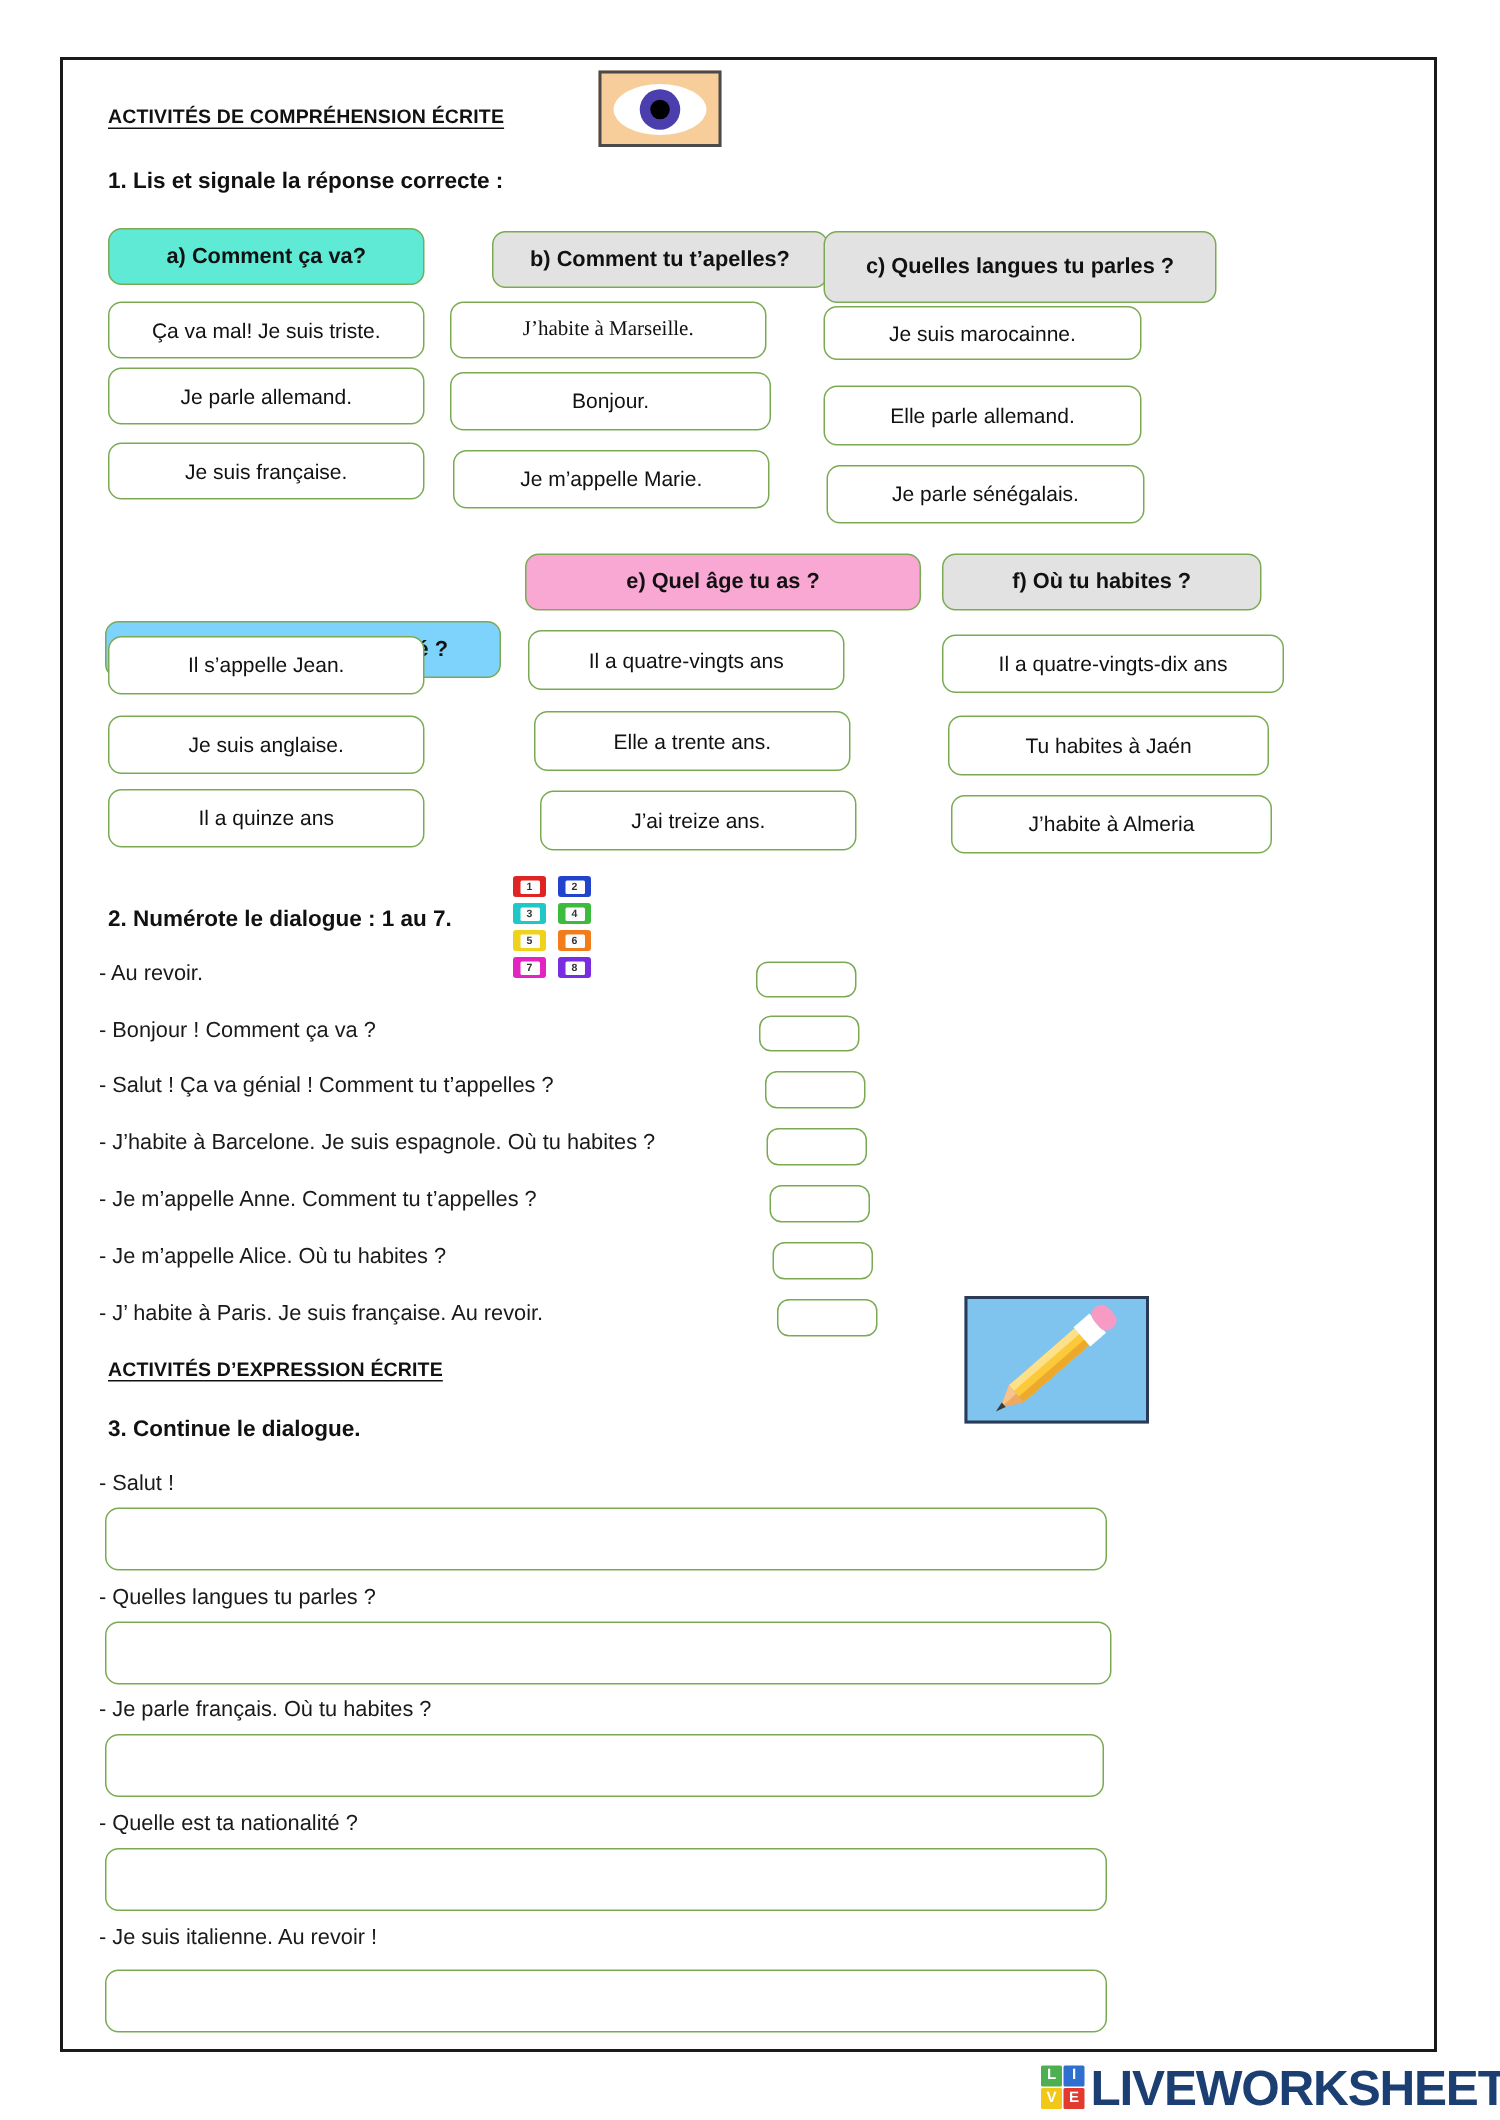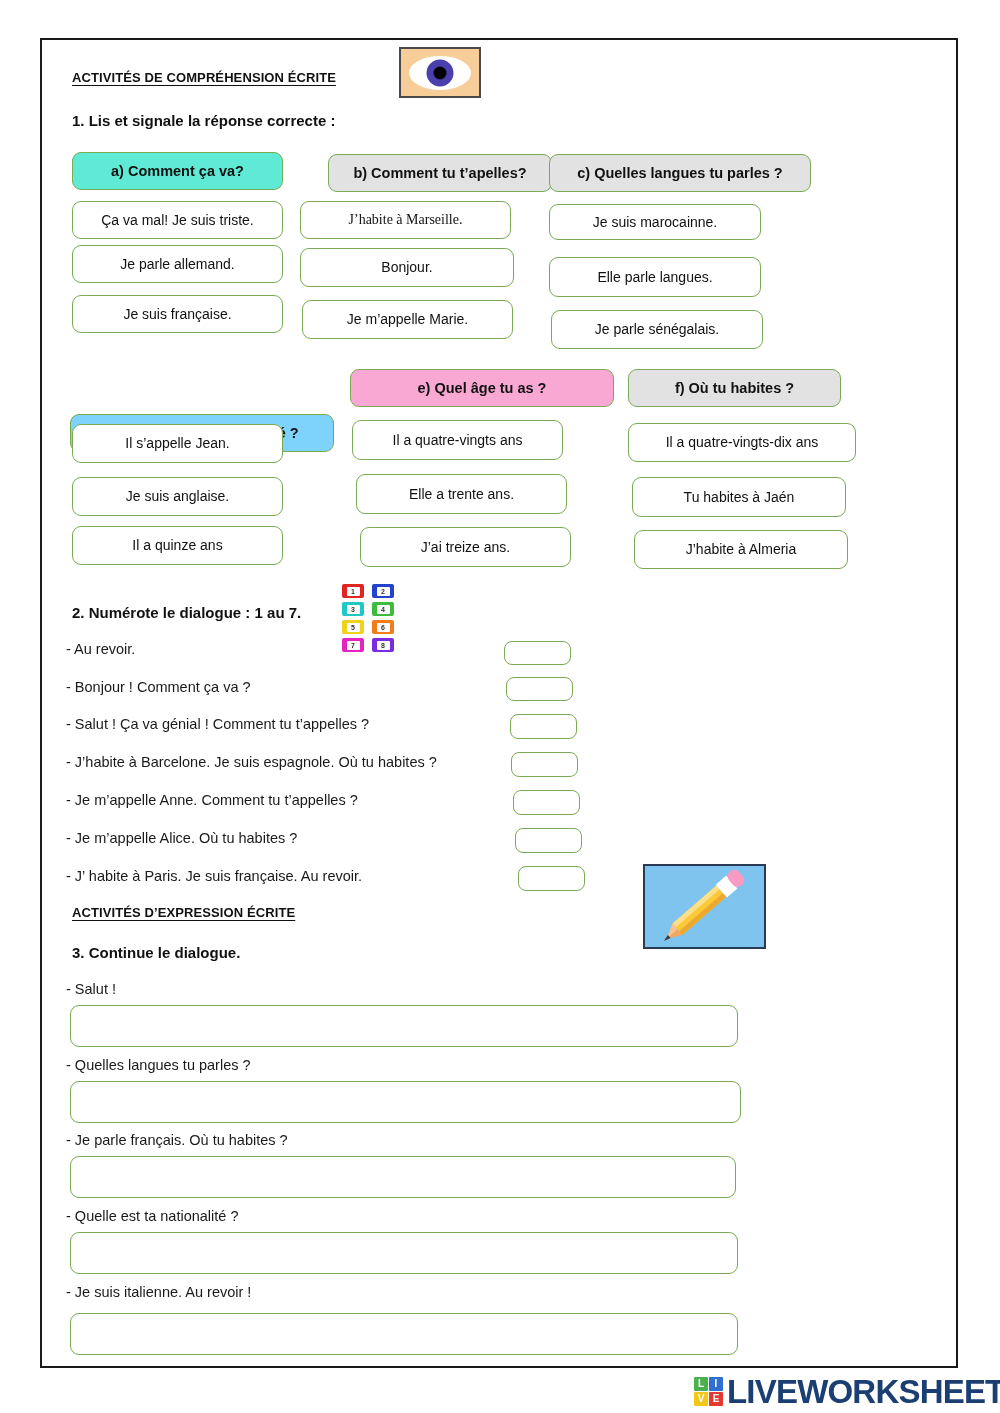--- a/index.html
+++ b/index.html
@@ -238,23 +238,23 @@
 <div class="qbox header blue" style="left: 72px; top: 152px; width: 211px; height: 38px; background: #5eead4;">a) Comment ça va?</div>
 <div class="qbox" style="left:72px; top:201px; width:211px; height:38px;">Ça va mal! Je suis triste.</div>
 <div class="qbox" style="left:72px; top:245px; width:211px; height:38px;">Je parle allemand.</div>
 <div class="qbox" style="left:72px; top:295px; width:211px; height:38px;">Je suis française.</div>
 
 <div class="qbox header" style="left: 300px; top: 154px; width: 224px; height: 38px; background: rgb(226, 226, 226); margin-left: 28px;">b) Comment tu t’apelles?</div>
 <div class="qbox" style="left:300px; top:201px; width:211px; height:38px;font-family:Liberation Serif, serif;">J’habite à Marseille.</div>
 <div class="qbox" style="left:300px; top:248px; width:214px; height:39px;">Bonjour.</div>
 <div class="qbox" style="left:302px; top:300px; width:211px; height:39px;">Je m’appelle Marie.</div>
 
-<div class="qbox header" style="left: 549px; top: 154px; width: 262px; height: 38px; background: rgb(226, 226, 226);">c) Quelles langues tu parles ?</div>
+<div class="qbox header" style="left: 549px; top: 154px; width: 262px; height: 48px; background: rgb(226, 226, 226);">c) Quelles langues tu parles ?</div>
 <div class="qbox" style="left:549px; top:204px; width:212px; height:36px;">Je suis marocainne.</div>
-<div class="qbox" style="left:549px; top:257px; width:212px; height:40px;">Elle parle langues.</div>
+<div class="qbox" style="left:549px; top:257px; width:212px; height:40px;">Elle parle allemand.</div>
 <div class="qbox" style="left:551px; top:310px; width:212px; height:39px;">Je parle sénégalais.</div>
 
 <div class="qbox header" style="left: 70px; top: 369px; width: 264px; height: 38px; background: #7dd3fc; margin-top: 45px;">d) Quelle est ta nationalité ?</div>
 <div class="qbox" style="left:72px; top:424px; width:211px; height:39px;">Il s’appelle Jean.</div>
 <div class="qbox" style="left:72px; top:477px; width:211px; height:39px;">Je suis anglaise.</div>
 <div class="qbox" style="left:72px; top:526px; width:211px; height:39px;">Il a quinze ans</div>
 
 <div class="qbox header" style="left: 350px; top: 369px; width: 264px; height: 38px; background: #f9a8d4;">e) Quel âge tu as ?</div>
 <div class="qbox" style="left:352px; top:420px; width:211px; height:40px;">Il a quatre-vingts ans</div>
 <div class="qbox" style="left:356px; top:474px; width:211px; height:40px;">Elle a trente ans.</div>

